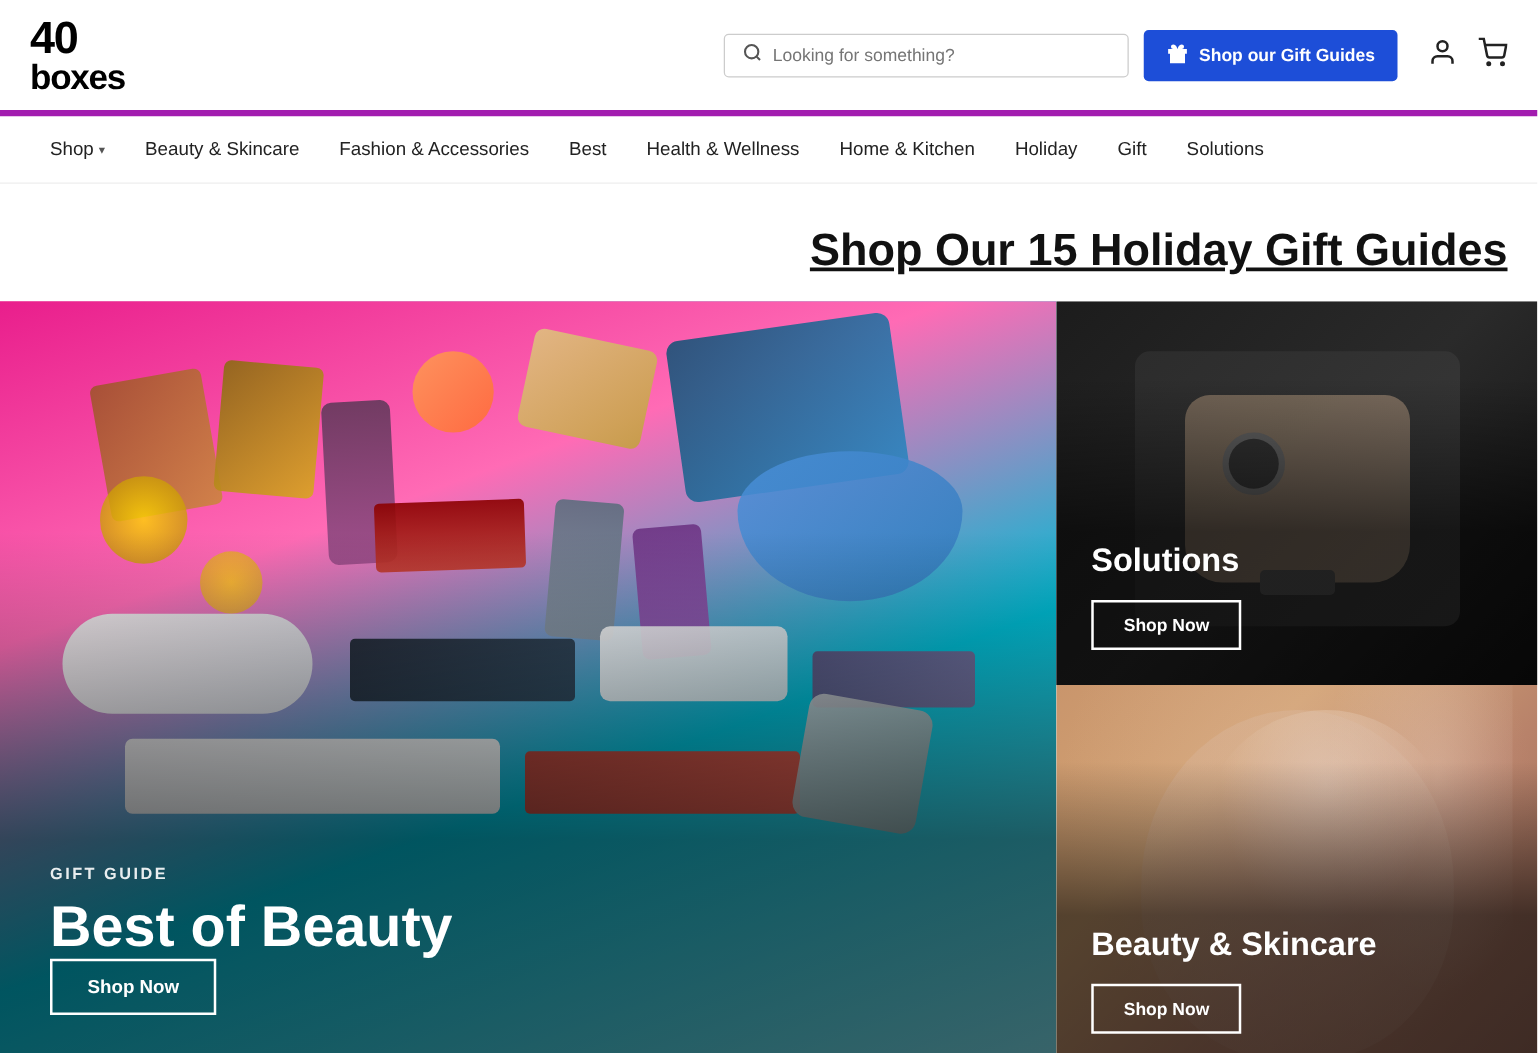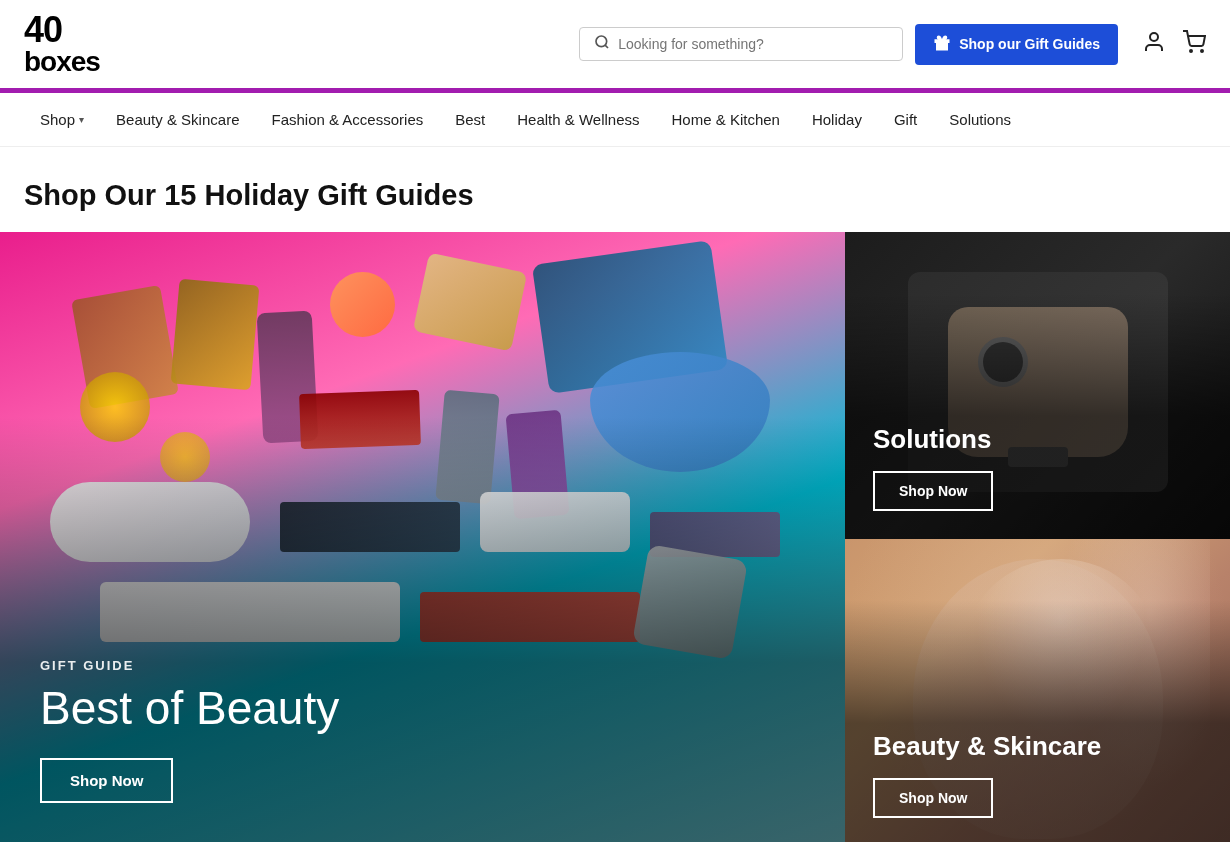--- a/index.html
+++ b/index.html
@@ -19,31 +19,31 @@
     .header-icons { display: flex; align-items: center; gap: 16px; margin-left: 12px; }
     .header-icon { cursor: pointer; color: #222; }
 
     
     .nav { display: flex; align-items: center; padding: 0 24px; border-bottom: 1px solid #eee; gap: 0; }
     .nav-item { padding: 18px 16px; font-size: 15px; font-weight: 500; color: #222; cursor: pointer; text-decoration: none; white-space: nowrap; display: flex; align-items: center; gap: 4px; }
     .nav-item .chevron { font-size: 10px; color: #555; }
 
     
     .main { padding: 0; }
-    .section-title { text-align: left; padding: 32px 24px 20px; font-size: 29px; font-weight: 700; color: #111; cursor: pointer; }
+    .section-title { text-align: right; padding: 32px 24px 20px; font-size: 36px; font-weight: 700; text-decoration: underline; color: #111; cursor: pointer; }
 
     .grid-layout { display: grid; grid-template-columns: 845px 1fr; gap: 0; margin: 0; }
 
     
     .big-card { position: relative; height: 615px; overflow: hidden; cursor: pointer; background: linear-gradient(135deg, #f472b6 0%, #22d3ee 100%); }
     .big-card-bg { width: 100%; height: 100%; object-fit: cover; background: linear-gradient(160deg, #e91e8c 0%, #00bcd4 60%, #80deea 100%); position: absolute; top: 0; left: 0; }
     .big-card-overlay { position: absolute; inset: 0; background: linear-gradient(to top, rgba(0,0,0,0.55) 30%, transparent 70%); }
     .big-card-content { position: absolute; bottom: 44px; left: 40px; color: #fff; }
     .big-card-label { font-size: 13px; font-weight: 600; letter-spacing: 2px; text-transform: uppercase; margin-bottom: 10px; opacity: 0.9; }
-    .big-card-title { font-size: 46px; font-weight: 400; margin-bottom: 24px; line-height: 1.1; }
+    .big-card-title { font-size: 46px; font-weight: 700; line-height: 1.1; }
     .shop-now-btn { display: inline-block; border: 2px solid #fff; color: #fff; background: transparent; padding: 12px 28px; font-size: 15px; font-weight: 600; cursor: pointer; text-decoration: none; }
 
     
     .right-cards { display: flex; flex-direction: column; gap: 0; }
     .small-card { position: relative; height: 307px; overflow: hidden; cursor: pointer; }
     .small-card-bg-solutions { width: 100%; height: 100%; background: #1a1a1a; }
     .small-card-overlay { position: absolute; inset: 0; background: linear-gradient(to top, rgba(0,0,0,0.6) 40%, transparent 80%); }
     .small-card-content { position: absolute; bottom: 28px; left: 28px; color: #fff; }
     .small-card-title { font-size: 26px; font-weight: 700; margin-bottom: 16px; }
     .shop-now-btn-sm { display: inline-block; border: 2px solid #fff; color: #fff; background: transparent; padding: 10px 24px; font-size: 14px; font-weight: 600; cursor: pointer; text-decoration: none; }

